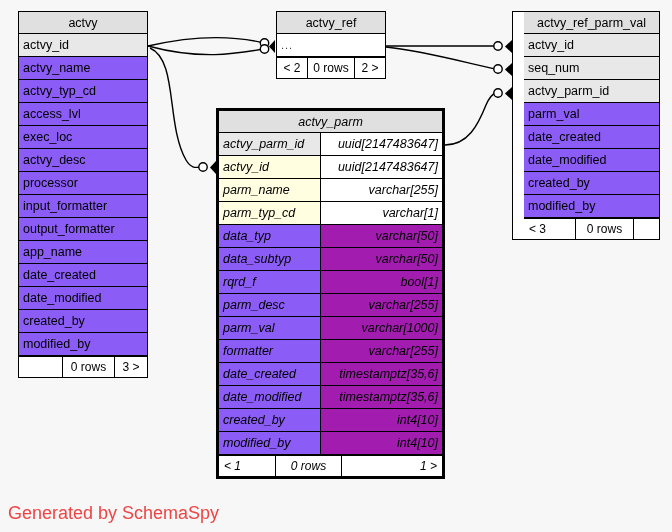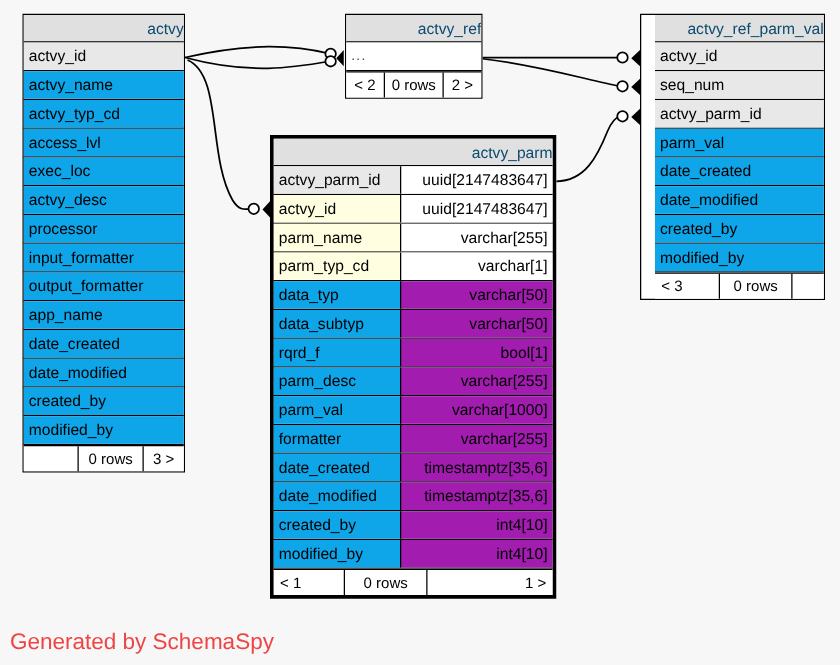--- a/index.html
+++ b/index.html
@@ -34,27 +34,28 @@
   
   .tbl {
     position: absolute;
     background: #ffffff;
     border: 1px solid #000000;
     box-sizing: border-box;
     z-index: 2;
   }
   .tbl.focal {
     border: 3px solid #000000;
+    font-style: italic;
   }
   .tbl-title {
     background: #e0e0e0;
     border-bottom: 1px solid #000000;
-    text-align: right;
+    text-align: center;
     font-size: 12.5px;
-    color: #0c4a6e;
+    color: #000000;
     line-height: 22px;
     height: 22px;
     box-sizing: border-box;
     white-space: nowrap;
     overflow: hidden;
   }
   .row {
     display: flex;
     border-bottom: 1px solid #000000;
     height: 23px;
@@ -76,21 +77,21 @@
     white-space: nowrap;
     overflow: hidden;
     box-sizing: border-box;
     border-left: 1px solid #000000;
     flex: 0 0 auto;
   }
   .row.key   .cell-name { background: #e8e8e8; }
   .row.key   .cell-type { background: #ffffff; }
   .row.index .cell-name { background: #fffee0; }
   .row.index .cell-type { background: #ffffff; }
-  .row.plain .cell-name { background: #0ea5e9; }
+  .row.plain .cell-name { background: #8b5cf6; }
   .row.plain .cell-type { background: #a21caf; }
   .row.ellipsis .cell-name {
     background: #ffffff;
     color: #444;
     font-size: 11px;
     letter-spacing: 1px;
   }
 
   
   .foot {

